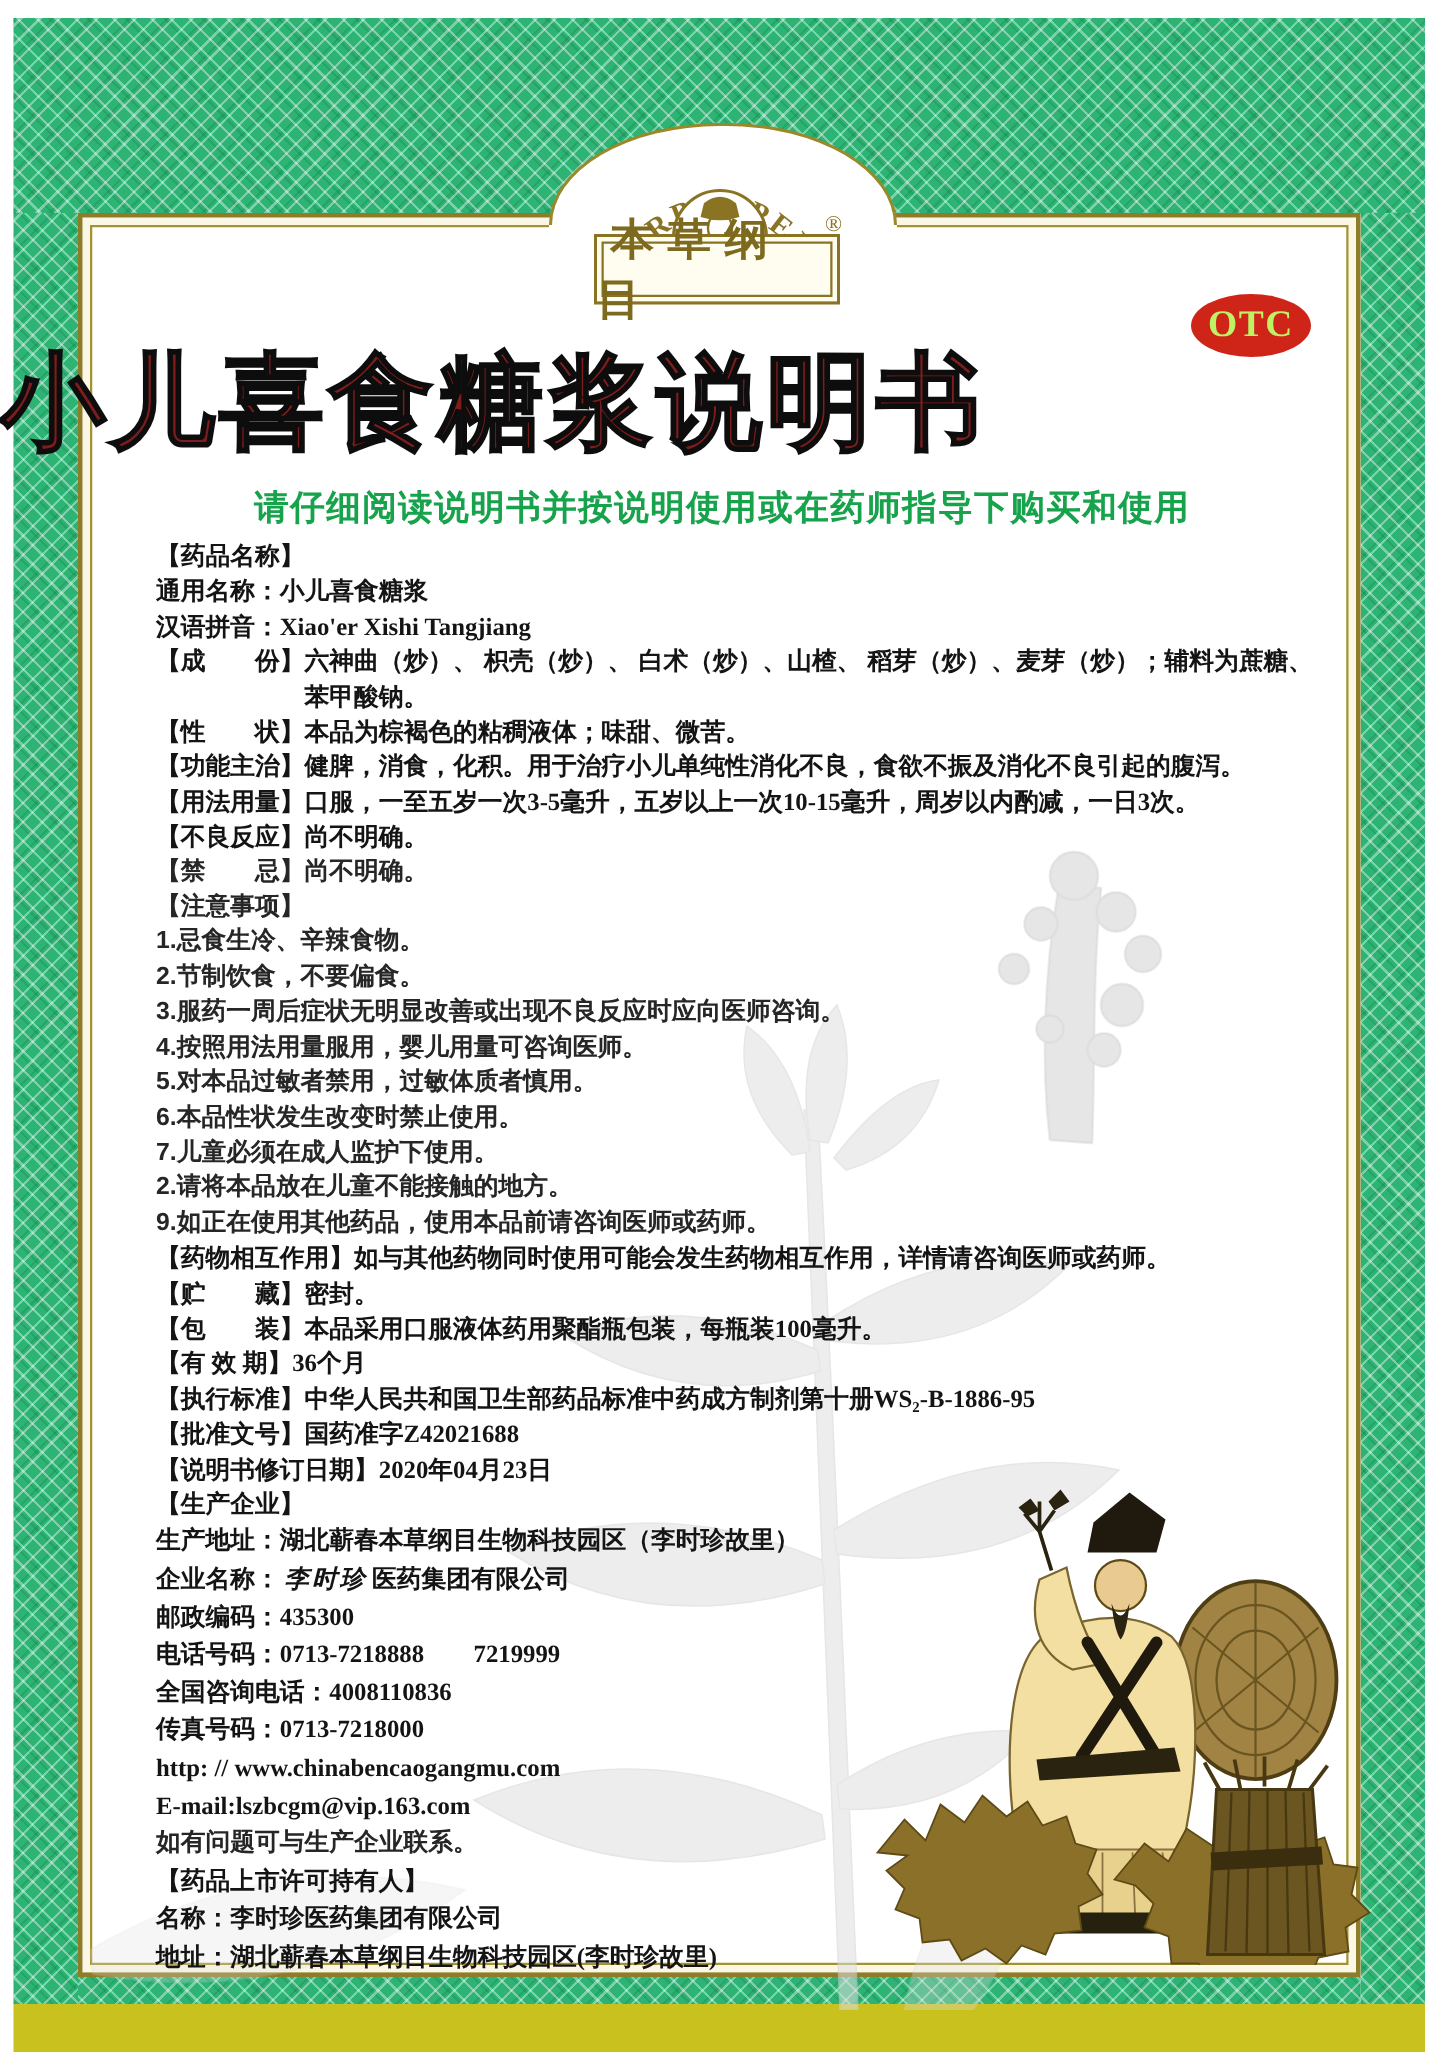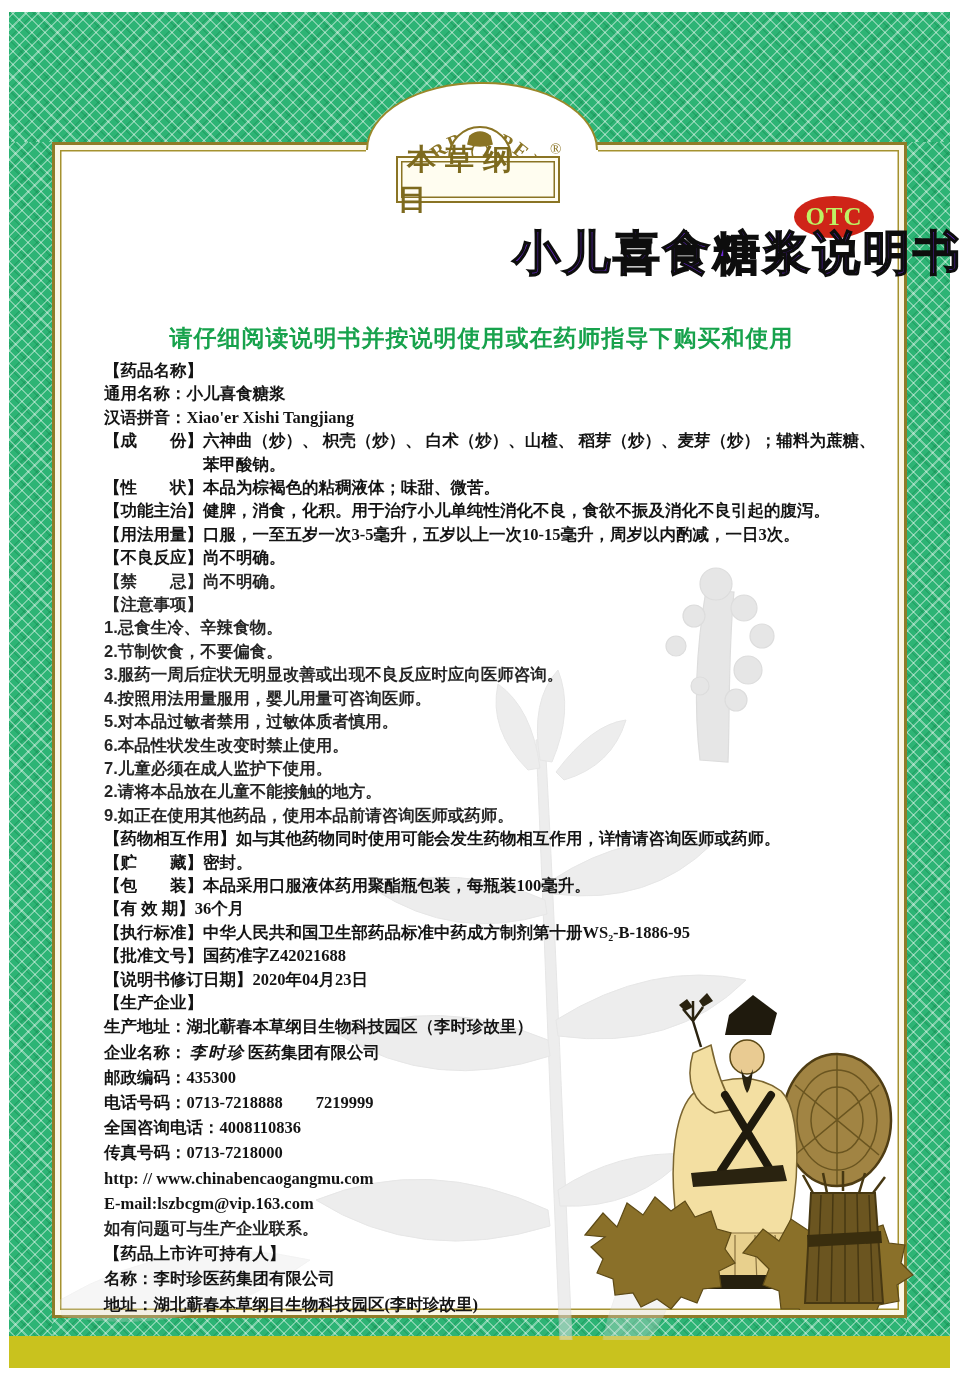--- a/index.html
+++ b/index.html
@@ -30,22 +30,22 @@
   .bencao-box{position:absolute;left:396px;top:156px;width:164px;height:47px;z-index:8;
       background:#fffdf0;box-sizing:border-box;border:2px solid #8a7424;
       box-shadow: inset 0 0 0 3px #fffdf0, inset 0 0 0 4.5px #8a7424;
       display:flex;align-items:center;justify-content:center;
       font-weight:900;font-size:29px;letter-spacing:9px;color:#7d6a1e;text-indent:9px;}
   
   .otc{position:absolute;left:794px;top:196px;width:80px;height:42px;background:#cf2418;
        border-radius:50%;display:flex;align-items:center;justify-content:center;z-index:9;
        color:#bef264;font-weight:bold;font-size:25px;letter-spacing:1px;}
   
-  .title{position:absolute;left:0;top:222px;width:100%;text-align:right;z-index:9;
-         font-size:47px;font-weight:900;color:#6d28d9;letter-spacing:3px;
+  .title{position:absolute;left:0;top:222px;width:100%;text-align:left;z-index:9;
+         font-size:70px;font-weight:900;color:#7f1d1d;letter-spacing:3px;
          -webkit-text-stroke:1.6px #0d0d0d;}
   .subtitle{position:absolute;left:0;top:303px;width:100%;text-align:center;z-index:9;
          font-family:"Liberation Sans","DejaVu Sans",sans-serif;
          font-size:23px;font-weight:900;color:#17a24c;letter-spacing:1px;margin-top:20px;}
   
   .wm{position:absolute;left:0;top:340px;width:963px;height:1000px;z-index:2;pointer-events:none;}
   .lsz{position:absolute;left:575px;top:935px;width:345px;height:375px;z-index:3;pointer-events:none;}
   
   .body{position:absolute;left:104px;top:359px;width:776px;z-index:5;}
   .line{display:flex;font-size:16.5px;line-height:23.4px;color:#141414;font-weight:bold;}

